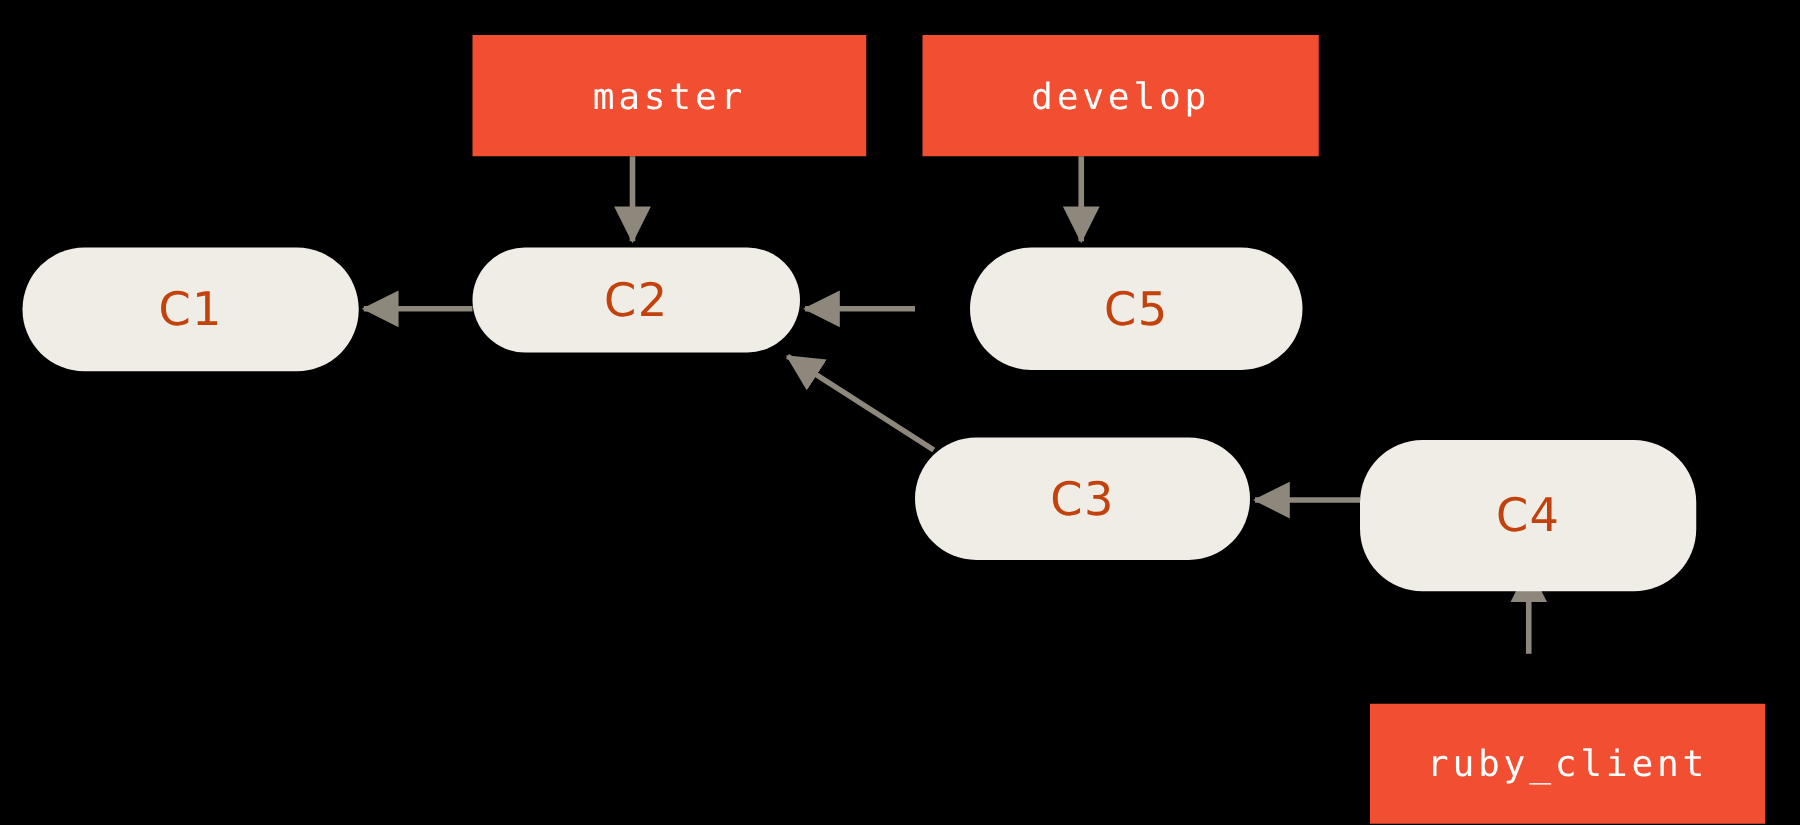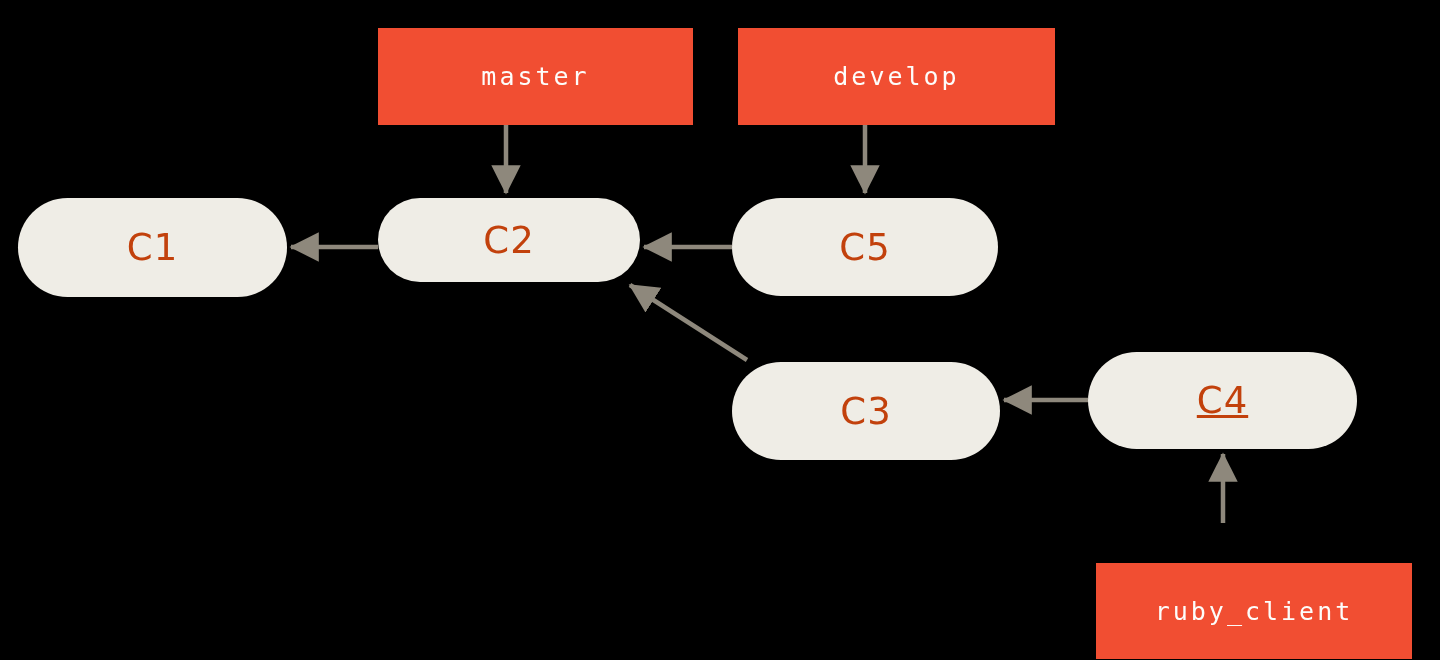--- a/index.html
+++ b/index.html
@@ -37,21 +37,21 @@
     border-radius: 50px;
     color: #c2410c;
     font-size: 37px;
     letter-spacing: 1px;
     font-family: "DejaVu Sans", "Liberation Sans", sans-serif;
   }
   .node.branch {
     background: #F14E32;
     border-radius: 0;
     color: #FDFDFB;
-    font-size: 25px;
+    font-size: 29px;
     letter-spacing: 3px;
     font-family: "DejaVu Sans Mono", "Liberation Mono", monospace;
   }
   .node span {
     display: block;
     white-space: nowrap;
   }
 </style>
 </head>
 <body>
@@ -73,27 +73,27 @@
         <line x1="1088" y1="400" x2="1004" y2="400" stroke="#8E887C" stroke-width="4.5" marker-end="url(#arrowhead)"></line>
       </g>
   </svg>
   <div id="nodes-layer">
       <div class="node commit" style="left: 18px; top: 198px; width: 269px; height: 99px;">
         <span>C1</span>
       </div>
       <div class="node commit" style="left: 378px; top: 198px; width: 262px; height: 84px;">
         <span>C2</span>
       </div>
-      <div class="node commit" style="left: 732px; top: 198px; width: 266px; height: 98px; text-align: center;">
+      <div class="node commit" style="left: 776px; top: 198px; width: 266px; height: 98px; text-align: center;">
         <span>C5</span>
       </div>
-      <div class="node commit" style="left: 732px; top: 362px; width: 268px; height: 98px;">
+      <div class="node commit" style="left: 732px; top: 350px; width: 268px; height: 98px;">
         <span>C3</span>
       </div>
-      <div class="node commit" style="left: 1088px; top: 352px; width: 269px; height: 97px; text-decoration: underline;">
+      <div class="node commit" style="left: 1088px; top: 352px; width: 269px; height: 121px;">
         <span>C4</span>
       </div>
       <div class="node branch" style="left: 378px; top: 28px; width: 315px; height: 97px;">
         <span>master</span>
       </div>
       <div class="node branch" style="left: 738px; top: 28px; width: 317px; height: 97px;">
         <span>develop</span>
       </div>
       <div class="node branch" style="left: 1096px; top: 523px; width: 316px; height: 96px; margin-top: 40px;">
         <span>ruby_client</span>

